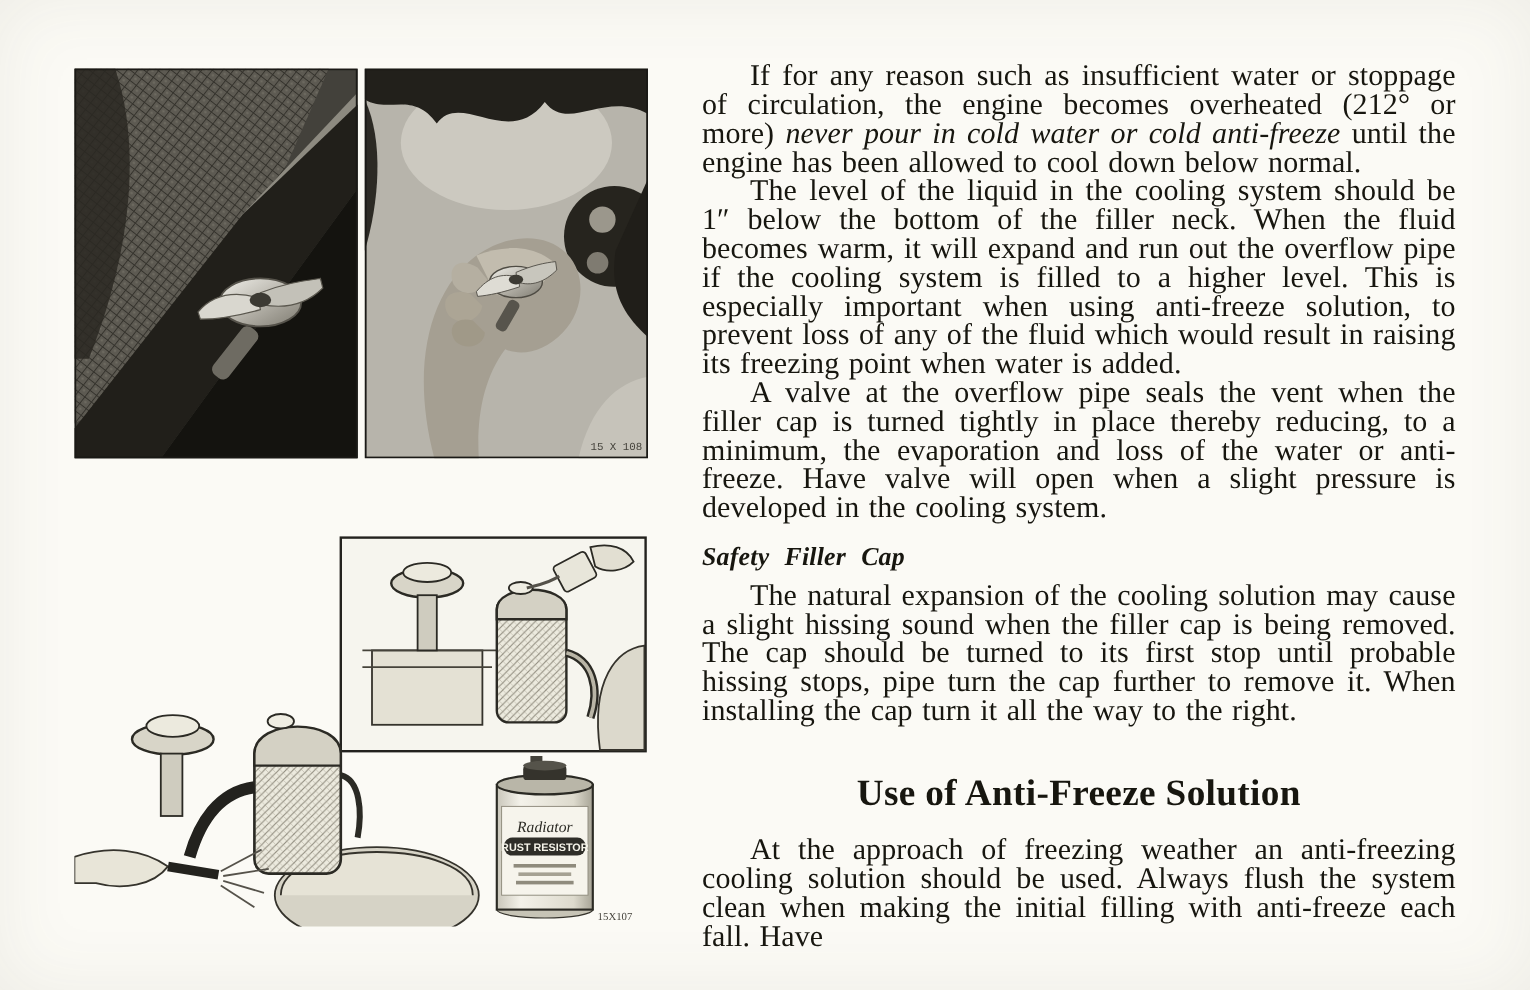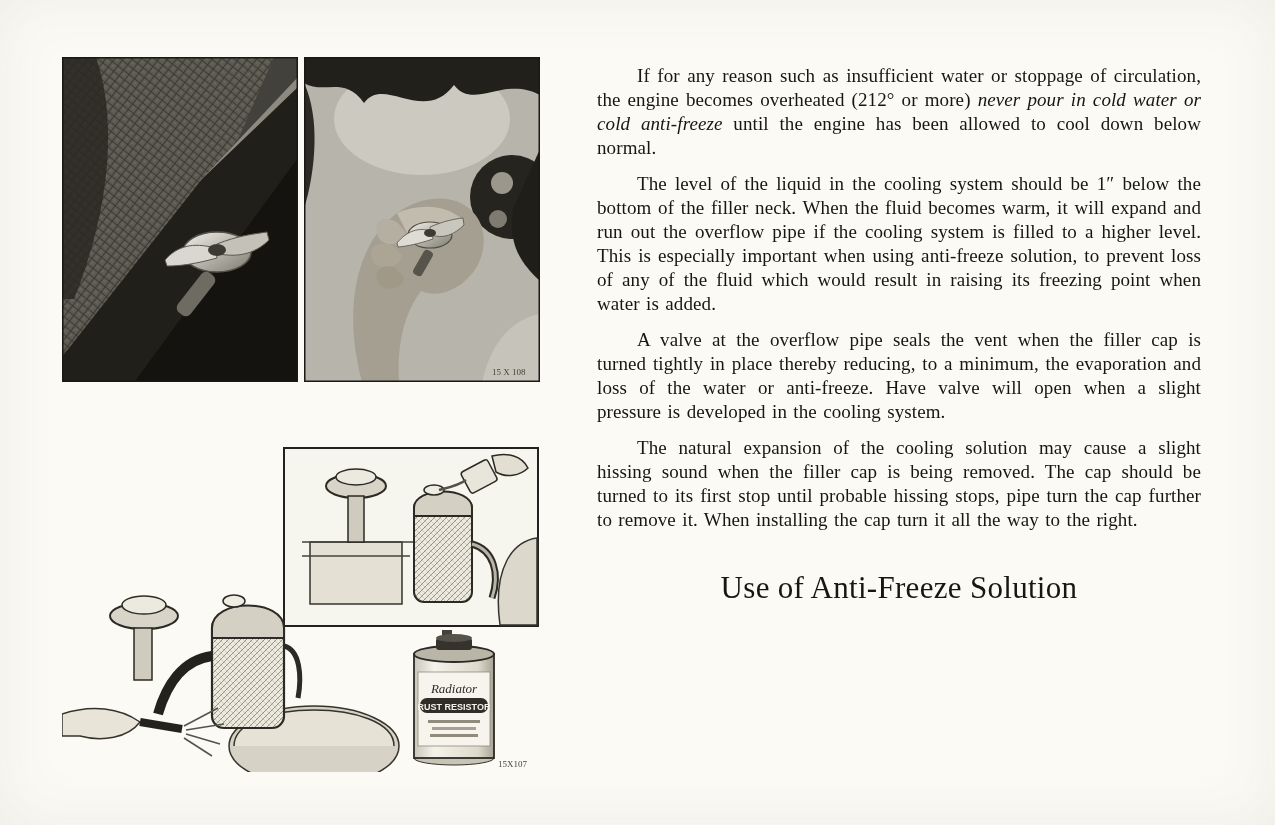--- a/index.html
+++ b/index.html
@@ -10,48 +10,48 @@
   .page {
     position: relative;
     width: 1275px;
     height: 825px;
     background: #fbfaf5;
     color: #17160f;
     overflow: hidden;
     box-shadow: inset 0 0 60px rgba(90,85,70,0.08);
   }
   figure { margin: 0; padding: 0; }
-  .fig-top    { position: absolute; left: 62px;  top: 57px;  width: 478px; height: 325px; }
+  .fig-top    { position: absolute; left: 62px;  top: 57px;  width: 478px; height: 325px; font-family: Liberation Mono, monospace; }
   .fig-bottom { position: absolute; left: 62px;  top: 446px; width: 478px; height: 326px; }
   .text-col {
     position: absolute;
     left: 585px; top: 52px; width: 628px;
   }
   .para {
-    margin: 12px;
-    font-size: 19px;
+    margin: 0;
+    font-size: 25px;
     line-height: 24px;
     text-align: justify;
     text-indent: 40px;
     word-spacing: 1.5px;
     letter-spacing: 0.1px;
   }
   .para em { font-style: italic; }
   .subheading {
     margin: 16px 0 8px 0;
     font-size: 21.5px;
     font-weight: bold;
     font-style: italic;
     word-spacing: 7px;
     letter-spacing: 0.2px;
   }
   .main-heading {
     margin: 38px 0 18px 0;
     font-size: 31px;
-    font-weight: normal;
+    font-weight: bold;
     text-align: center;
     letter-spacing: 0.3px;
   }
   .page-number {
     position: absolute;
     left: 585px; top: 766px; width: 628px;
     text-align: center;
     font-size: 17px;
   }
 </style>
@@ -197,18 +197,20 @@
       </g>
 
       <text x="436" y="321" font-size="9" fill="#45433c">15X107</text>
     </svg>
   </figure>
 
   <div class="text-col">
     <p class="para"><span>If for any reason such as insufficient water or stoppage of circulation, the engine becomes overheated (212° or more) </span><em>never pour in cold water or cold anti-freeze</em><span> until the engine has been allowed to cool down below normal.</span></p>
     <p class="para">The level of the liquid in the cooling system should be 1″ below the bottom of the filler neck. When the fluid becomes warm, it will expand and run out the overflow pipe if the cooling system is filled to a higher level. This is especially important when using anti-freeze solution, to prevent loss of any of the fluid which would result in raising its freezing point when water is added.</p>
     <p class="para">A valve at the overflow pipe seals the vent when the filler cap is turned tightly in place thereby reducing, to a minimum, the evaporation and loss of the water or anti-freeze. Have valve will open when a slight pressure is developed in the cooling system.</p>
+    <h3 class="subheading">Safety Filler Cap</h3>
     <p class="para">The natural expansion of the cooling solution may cause a slight hissing sound when the filler cap is being removed. The cap should be turned to its first stop until probable hissing stops, pipe turn the cap further to remove it. When installing the cap turn it all the way to the right.</p>
     <h2 class="main-heading">Use of Anti-Freeze Solution</h2>
+    <p class="para">At the approach of freezing weather an anti-freezing cooling solution should be used. Always flush the system clean when making the initial filling with anti-freeze each fall. Have</p>
   </div>
 
 
 </div>
 
 </body></html>

